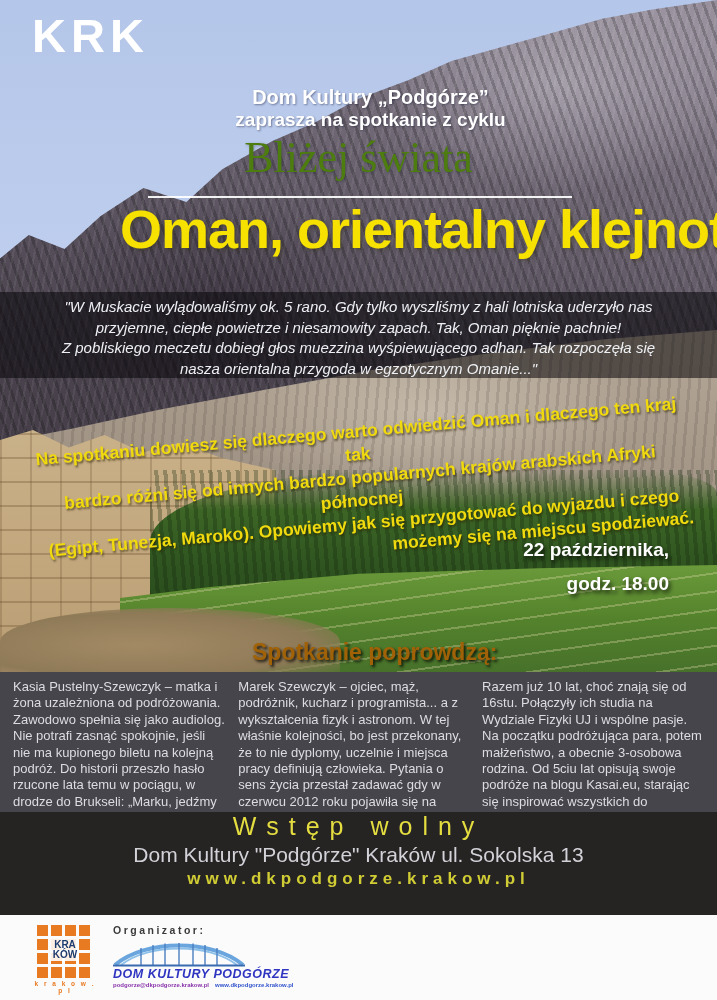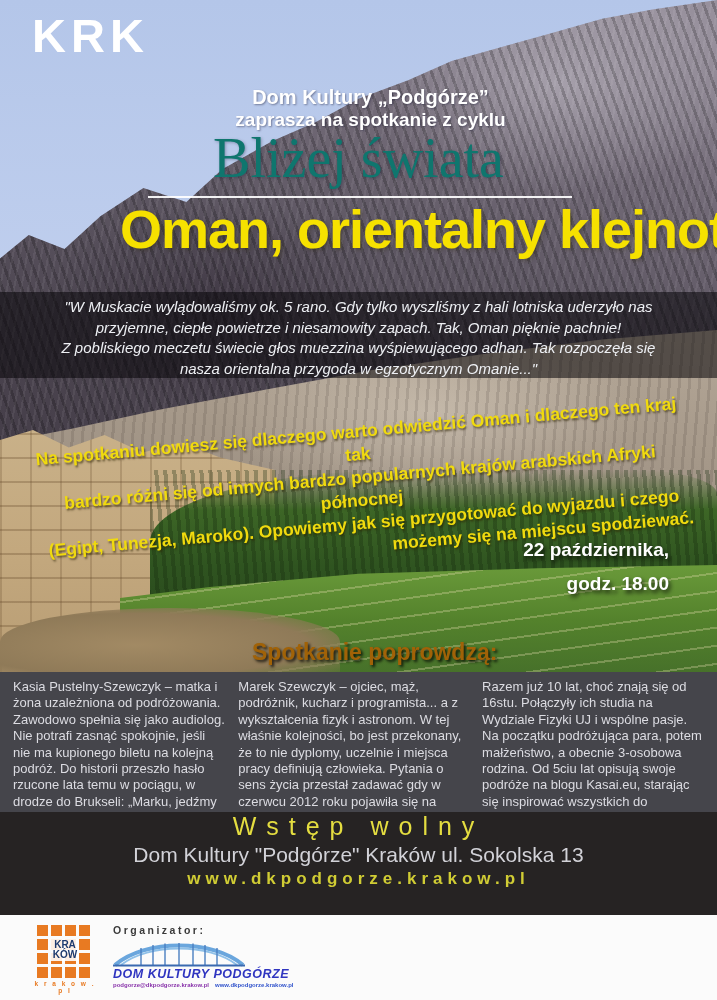--- a/index.html
+++ b/index.html
@@ -47,22 +47,22 @@
     background:repeating-linear-gradient(172deg, rgba(235,225,180,.30) 0 2px, transparent 2px 18px);}
   .dirt{position:absolute;left:0;top:608px;width:340px;height:67px;border-radius:50% 50% 0 0;
     background:radial-gradient(ellipse at 40% 55%, #a28a64 0%, #8f7a58 60%, rgba(143,122,88,0) 95%);}
   
   .krk-logo{position:absolute;left:32px;top:12px;color:#fff;font-weight:900;
     font-size:47px;letter-spacing:5px;line-height:1;}
   .header{position:absolute;left:0;top:86px;width:717px;text-align:center;color:#fff;
     font-weight:bold;text-shadow:1px 1px 2px rgba(30,30,60,.45);padding-left:12px;}
   .header .h1{font-size:20px;line-height:23px;}
   .header .h2{font-size:19px;line-height:22px;}
-  .series-title{position:absolute;left:0;top:128px;width:717px;text-align:center;color:#0f766e;
-    font-family:"Liberation Serif",serif;font-size:56px;line-height:60px;
+  .series-title{position:absolute;left:0;top:128px;width:717px;text-align:center;color:#4d7c0f;
+    font-family:"Liberation Serif",serif;font-size:44px;line-height:60px;
     text-shadow:1px 1px 3px rgba(30,30,60,.35);}
   .series-underline{position:absolute;left:148px;top:196px;width:424px;height:2px;
     background:rgba(255,255,255,.92);}
   .main-title{position:absolute;left:9px;top:200px;width:717px;text-align:right;
     color:#f6e100;font-weight:800;font-size:54px;line-height:58px;letter-spacing:-1px;
     text-shadow:2px 2px 4px rgba(40,35,10,.35);}
   .quote-band{position:absolute;left:0;top:292px;width:717px;height:86px;
     background:rgba(8,6,10,.55);color:#eef0f4;font-style:italic;
     font-size:15px;line-height:20.5px;text-align:center;padding-top:5px;box-sizing:border-box;}
   .promo{position:absolute;left:32px;top:420px;width:658px;transform:rotate(-5deg);
@@ -132,21 +132,21 @@
   </div>
 
   <div class="series-title">Bliżej świata</div>
   <div class="series-underline"></div>
 
   <div class="main-title">Oman, orientalny klejnot</div>
 
   <div class="quote-band">
     <div>"W Muskacie wylądowaliśmy ok. 5 rano. Gdy tylko wyszliśmy z hali lotniska uderzyło nas</div>
     <div>przyjemne, ciepłe powietrze i niesamowity zapach. Tak, Oman pięknie pachnie!</div>
-    <div>Z pobliskiego meczetu świecie głos muezzina wyśpiewującego adhan. Tak rozpoczęła się</div>
+    <div>Z pobliskiego meczetu dobiegł głos muezzina wyśpiewującego adhan. Tak rozpoczęła się</div>
     <div>nasza orientalna przygoda w egzotycznym Omanie..."</div>
   </div>
 
   <div class="promo">
     <div class="center">Na spotkaniu dowiesz się dlaczego warto odwiedzić Oman i dlaczego ten kraj tak</div>
     <div class="center">bardzo różni się od innych bardzo popularnych krajów arabskich Afryki północnej</div>
     <div class="center">(Egipt, Tunezja, Maroko). Opowiemy jak się przygotować do wyjazdu i czego</div>
     <div>możemy się na miejscu spodziewać.</div>
   </div>
 

